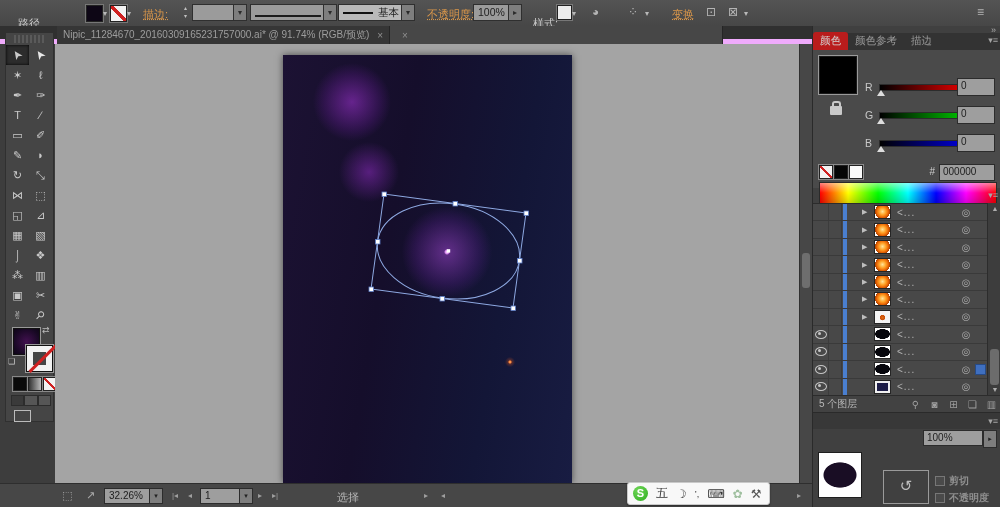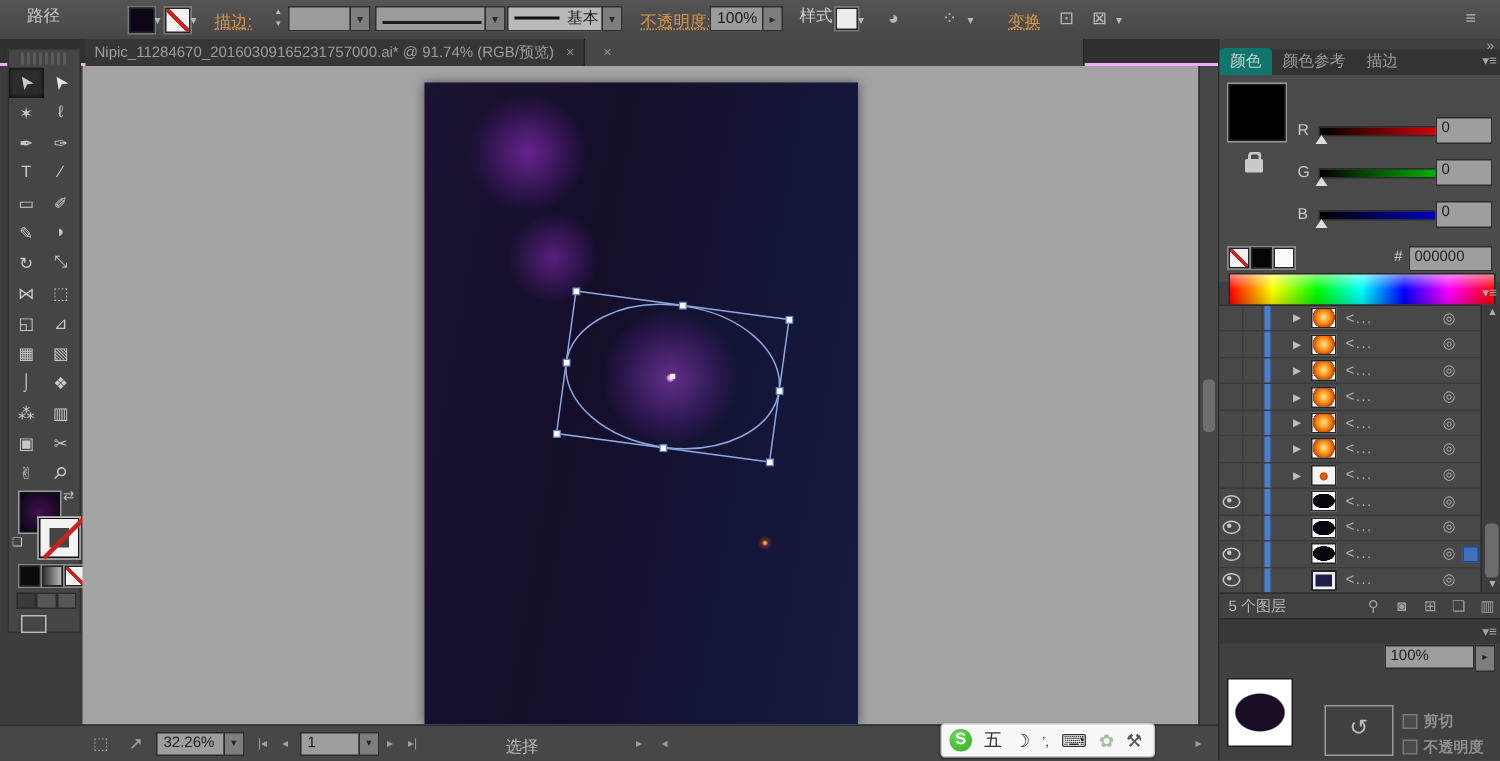--- a/index.html
+++ b/index.html
@@ -1,39 +1,39 @@
 <!DOCTYPE html>
 <html><head>
 <meta charset="utf-8">
 <style>
   html,body{margin:0;padding:0;background:#2b2b2b}
   .app{position:relative;width:1000px;height:507px;background:#3f3f3f;overflow:hidden;
        font-family:"Liberation Sans","DejaVu Sans",sans-serif;-webkit-font-smoothing:antialiased}
   
   .controlbar{position:absolute;left:0;top:0;width:1000px;height:26px;background:linear-gradient(#545454,#474747);border-bottom:1px solid #2a2a2a}
-  .cb-label{position:absolute;top:3px;font-size:11px;color:#cbcbcb}
+  .cb-label{position:absolute;top:16px;font-size:11px;color:#cbcbcb}
   .cb-link{position:absolute;top:7px;font-size:11px;color:#d9964a;text-decoration:underline dotted;cursor:pointer}
   .swatch{position:absolute;top:5px;width:15px;height:15px;border:1px solid #222;box-shadow:0 0 0 1px #777}
   .fillsw{left:86px;background:#0d0615}
   .strokesw{left:110px;background:
       linear-gradient(45deg,transparent 43%,#cf2020 43%,#cf2020 57%,transparent 57%),#f2f2f2}
   .stylesw{left:557px;background:#ececec;width:13px;height:13px}
   .caret{position:absolute;top:9px;font-size:8px;color:#b8b8b8}
   .field{position:absolute;top:4px;height:17px;background:#9b9b9b;border:1px solid #2f2f2f;box-sizing:border-box;
          font-size:10.5px;color:#1d1d1d;line-height:15px;padding:0 4px;overflow:hidden;white-space:nowrap}
   .dbtn{position:absolute;top:4px;width:14px;height:17px;background:#7e7e7e;border:1px solid #2f2f2f;box-sizing:border-box;
         color:#2a2a2a;font-size:8px;text-align:center;line-height:15px;cursor:pointer}
   .stepper{position:absolute;left:181px;top:4px;width:9px;height:17px;font-size:6px;color:#c0c0c0;line-height:8px;text-align:center;cursor:pointer}
   .stepper i{font-style:normal;display:block}
   .wline{display:inline-block;width:66px;height:2px;background:#1c1c1c;vertical-align:middle;margin-top:6px}
   .bline{display:inline-block;width:30px;height:2px;background:#111;vertical-align:middle;margin-right:5px}
   .brushfield{background:#b9b9b9}
   .cbicon{position:absolute;top:5px;font-size:12px;color:#b5b5b5;cursor:pointer}
   
-  .tabbar{position:absolute;left:0;top:26px;width:1000px;height:18px;background:#303030;border-bottom:2px solid #f0abfc;display:flex;padding-left:57px;box-sizing:border-box}
+  .tabbar{position:absolute;left:0;top:26px;width:1000px;height:18px;background:#303030;border-bottom:5px solid #f0abfc;display:flex;padding-left:57px;box-sizing:border-box}
   .doctab{width:333px;height:18px;display:flex;align-items:center;box-sizing:border-box;border-right:1px solid #252525;
           background:#363636;color:#9d9d9d;font-size:10px;padding:0 6px;cursor:pointer;overflow:hidden;white-space:nowrap}
   .doctab.on{background:#474747;color:#c6c6c6}
   .doctab .ttl{flex:1;overflow:hidden;text-overflow:ellipsis}
   .doctab .cl{margin-left:6px;color:#8f8f8f;font-size:10px}
   
   .leftrail{position:absolute;left:0;top:44px;width:55px;height:439px;background:#3d3d3d;border-right:1px solid #2e2e2e}
   .toolpanel{position:absolute;left:5px;top:-12px;width:47px;background:#454545;border:1px solid #303030}
   .tp-grip{height:8px;background:repeating-linear-gradient(to right,#5a5a5a 0 2px,transparent 2px 4px);margin:2px 8px}
   .toolgrid{display:flex;flex-wrap:wrap;width:46px}
@@ -71,21 +71,21 @@
       radial-gradient(circle 6px at 227px 307px,rgba(255,100,30,.45) 0,transparent 85%),
       linear-gradient(100deg,#1c1233 0%,#150e2b 38%,#131637 72%,#181c42 100%)}
   .selsvg{position:absolute;left:0;top:0}
   .vscroll{position:absolute;left:799px;top:44px;width:13px;height:439px;background:#474747;border-left:1px solid #303030}
   .vscroll .vthumb{position:absolute;left:2px;top:209px;width:8px;height:35px;background:#6e6e6e;border-radius:3px}
   
   .dock{position:absolute;left:812px;top:26px;width:188px;height:481px;background:#404040;border-left:1px solid #2a2a2a}
   .collapse{position:absolute;right:5px;top:-1px;color:#aaa;font-size:9px;cursor:pointer}
   .ptabs{position:absolute;left:0;width:188px;height:17px;background:#333;display:flex;align-items:flex-end}
   .ptab{font-size:10.5px;color:#9a9a9a;padding:2px 7px 2px;cursor:pointer;white-space:nowrap}
-  .ptab.on{background:#0f766e;color:#d2d2d2;border-radius:3px 3px 0 0}
+  .ptab.on{background:#b91c1c;color:#d2d2d2;border-radius:3px 3px 0 0}
   .pmenu{position:absolute;right:3px;top:3px;color:#a5a5a5;font-size:9px;cursor:pointer}
   .colorbody{position:absolute;left:0;top:24px;width:188px;height:138px;background:#4a4a4a}
   .bigswatch{position:absolute;left:6px;top:6px;width:36px;height:36px;background:#000;border:1px solid #1a1a1a;box-shadow:0 0 0 1px #9a9a9a;cursor:pointer}
   .lock{position:absolute;left:17px;top:56px;width:12px;height:9px;background:#c9c9c9;border-radius:1px;cursor:pointer}
   .lock::before{content:"";position:absolute;left:2px;top:-5px;width:5px;height:4px;border:2px solid #c9c9c9;border-bottom:none;border-radius:3px 3px 0 0}
   .crow{position:absolute;left:52px;width:130px;height:16px}
   .crow .clab{position:absolute;left:0;top:1px;font-size:10.5px;color:#c8c8c8}
   .crow .track{position:absolute;left:14px;top:4px;width:78px;height:5px;border:1px solid #2c2c2c}
   .crow:nth-of-type(1) .track{background:linear-gradient(to right,#000,#d40000)}
   .crow:nth-of-type(2) .track{background:linear-gradient(to right,#000,#00b400)}

